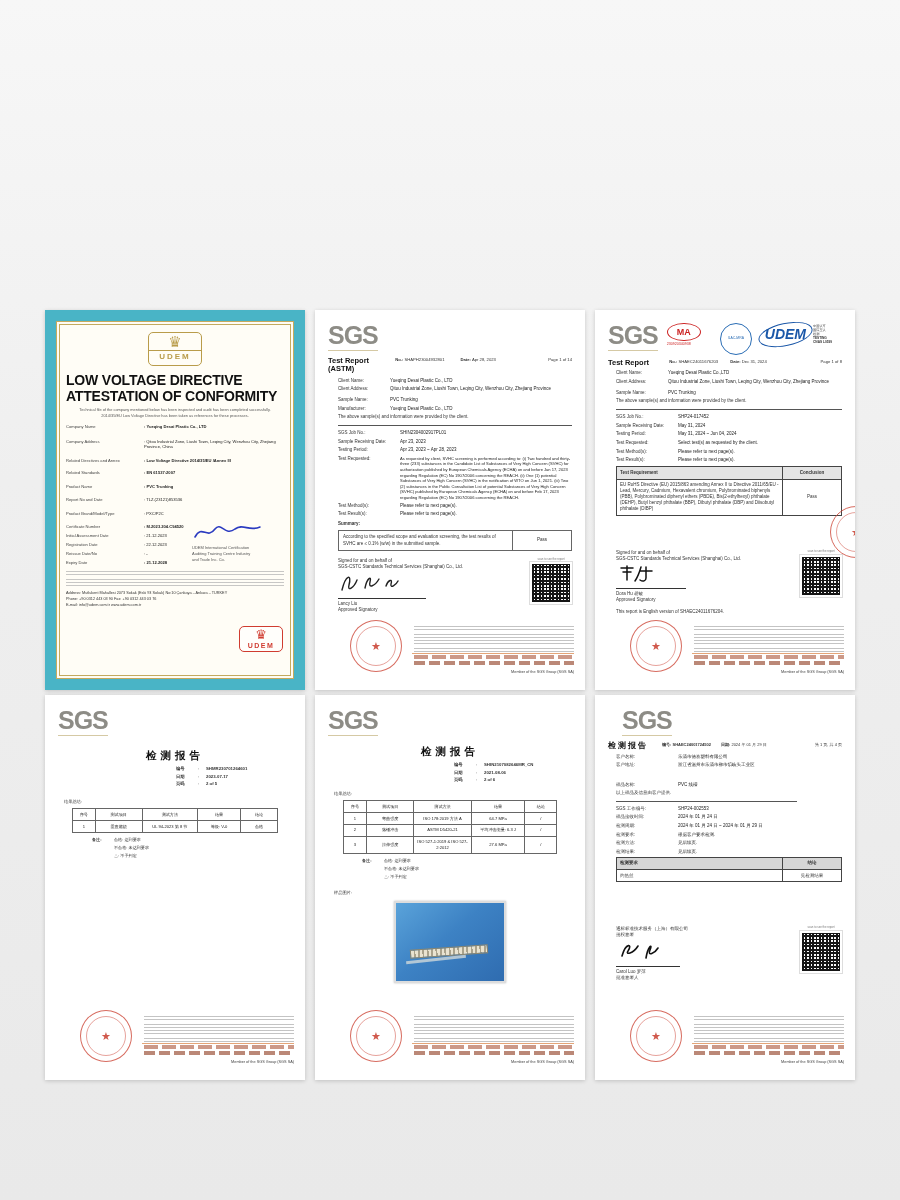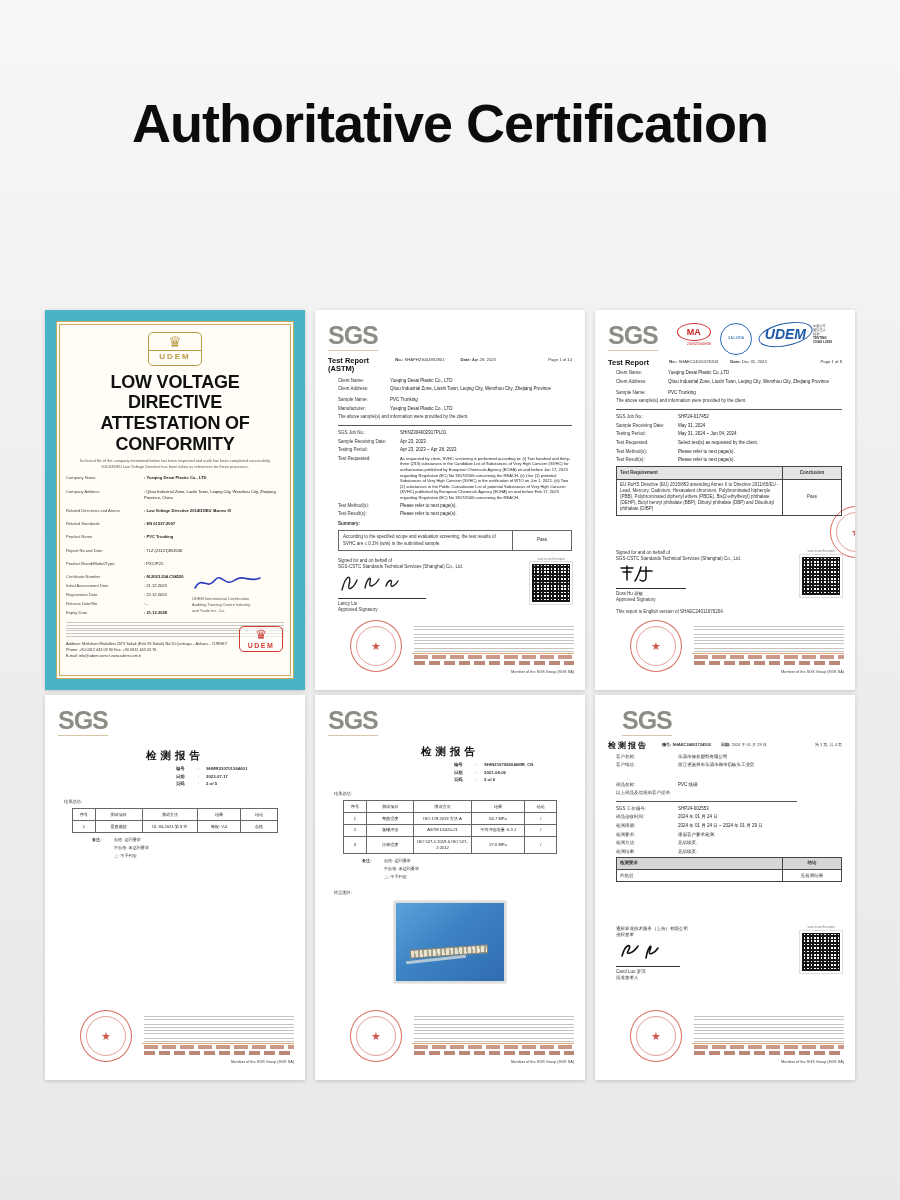--- a/index.html
+++ b/index.html
@@ -14,21 +14,21 @@
   .certgrid{position:absolute;left:45px;top:310px;display:grid;
             grid-template-columns:260px 270px 260px;grid-template-rows:380px 385px;
             column-gap:10px;row-gap:5px;}
   .cert{background:#fff;position:relative;overflow:hidden;box-shadow:0 1px 4px rgba(0,0,0,.18);font-size:4.5px;line-height:1.35;color:#333;}
   
   .udem-outer{background:#49b4c6;padding:11px;box-sizing:border-box;}
   .udem-inner{background:#fffdf6;height:100%;box-sizing:border-box;border:1px solid #c4aa5e;outline:1px solid #c4aa5e;outline-offset:-4px;padding:10px 9px 6px;position:relative;}
   .udem-emblem{width:52px;margin:0 auto;text-align:center;color:#b99c4a;border:1.5px solid #b99c4a;border-radius:5px;padding:1px 0 2px;}
   .udem-emblem .crown{font-size:15px;line-height:1;}
   .udem-emblem .word{font-size:8px;font-weight:700;letter-spacing:2px;border-top:1px solid #b99c4a;margin-top:1px;padding-top:1px;}
-  .udem-title{text-align:center;font-weight:800;font-size:18px;line-height:1.15;color:#111;margin-top:6px;letter-spacing:-.2px;}
+  .udem-title{font-weight:800;font-size:14px;line-height:1.15;color:#111;margin-top:6px;letter-spacing:-.2px;}
   .udem-note{text-align:center;font-size:3.9px;color:#555;margin-top:3px;}
   .ukv{display:flex;margin-top:5.5px;}
   .ukv .k{width:78px;flex:none;color:#444;font-size:4.1px;}
   .ukv .v{flex:1;font-size:4.1px;color:#222;}
   .ukv .v.b{font-weight:700;}
   .udem-bottom{display:flex;margin-top:4px;}
   .udem-bl{flex:1;}
   .udem-bl .ukv{margin-top:3.5px;}
   .udem-br{width:92px;flex:none;text-align:left;padding-top:2px;}
   .udem-org{font-size:4px;color:#555;margin-top:3px;line-height:1.5;}
@@ -63,21 +63,21 @@
   .stamp .star{position:absolute;inset:0;display:flex;align-items:center;justify-content:center;color:rgba(200,60,45,.85);font-size:11px;}
   .sgsfoot{position:absolute;left:11px;right:11px;bottom:6px;height:58px;}
   .sgsfoot .stamp{position:absolute;left:24px;bottom:12px;background:rgba(255,255,255,.15);}
   .fp{position:absolute;left:88px;right:0;top:0;height:26px;opacity:.8;}
   .addr1{position:absolute;left:88px;right:0;top:29px;height:4px;background:repeating-linear-gradient(90deg,#c98 0 14px,transparent 14px 18px);}
   .addr2{position:absolute;left:88px;right:0;top:35px;height:4px;background:repeating-linear-gradient(90deg,#b87 0 11px,transparent 11px 15px);}
   .addrline{position:absolute;left:86px;right:0;top:27px;border-top:1px solid #d2691e;opacity:.6;}
   .member{position:absolute;right:0;top:44px;font-size:3.8px;color:#444;}
   
   .logorow{display:flex;align-items:flex-start;gap:9px;}
-  .cma{width:44px;text-align:right;color:#c22;}
+  .cma{width:44px;text-align:left;color:#c22;}
   .cma .oval{display:inline-block;border:1.6px solid #c22;border-radius:50%;padding:2px 9px;font-weight:800;font-size:9px;}
   .cma .num{font-size:3.6px;margin-top:1px;}
   .ilac{width:30px;height:30px;border:1.5px solid #2a6db5;border-radius:50%;color:#2a6db5;display:flex;align-items:center;justify-content:center;text-align:center;font-size:3.4px;line-height:1.1;}
   .cnasbox{display:flex;gap:3px;align-items:center;}
   .cnas{font-size:14px;font-weight:800;font-style:italic;color:#1a57a8;position:relative;padding:2px 4px;}
   .cnas:after{content:"";position:absolute;inset:0 -3px;border:1px solid #1a57a8;border-radius:50%;transform:rotate(-12deg);}
   .cnasside{font-size:3.2px;color:#333;line-height:1.25;}
   .rtbl{border:1px solid #444;margin-top:3px;}
   .rtbl .hd{display:flex;background:#e4e4e4;font-weight:700;border-bottom:1px solid #444;}
   .rtbl .hd .c1,.rtbl .bd .c1{flex:1;padding:2.5px 3px;border-right:1px solid #444;}
@@ -107,21 +107,20 @@
   .hrow{display:flex;align-items:flex-start;margin-top:6px;justify-content:flex-end;}
   .rep{font-weight:700;font-size:7.5px;color:#111;line-height:1.1;flex:none;}
   .hmeta{display:flex;flex:1;font-size:4.2px;margin-left:8px;}
   .hmeta b{font-weight:700;}
   svg.scr{display:block;}
 </style>
 </head>
 <body>
 
 <div class="hdr">
-  <h1>Authoritative Certification</h1>
 </div>
 
 <div class="certgrid">
 
   <div class="cert udem-outer">
     <div class="udem-inner">
       <div class="udem-emblem">
         <div class="crown">♛</div>
         <div class="word">UDEM</div>
       </div>

